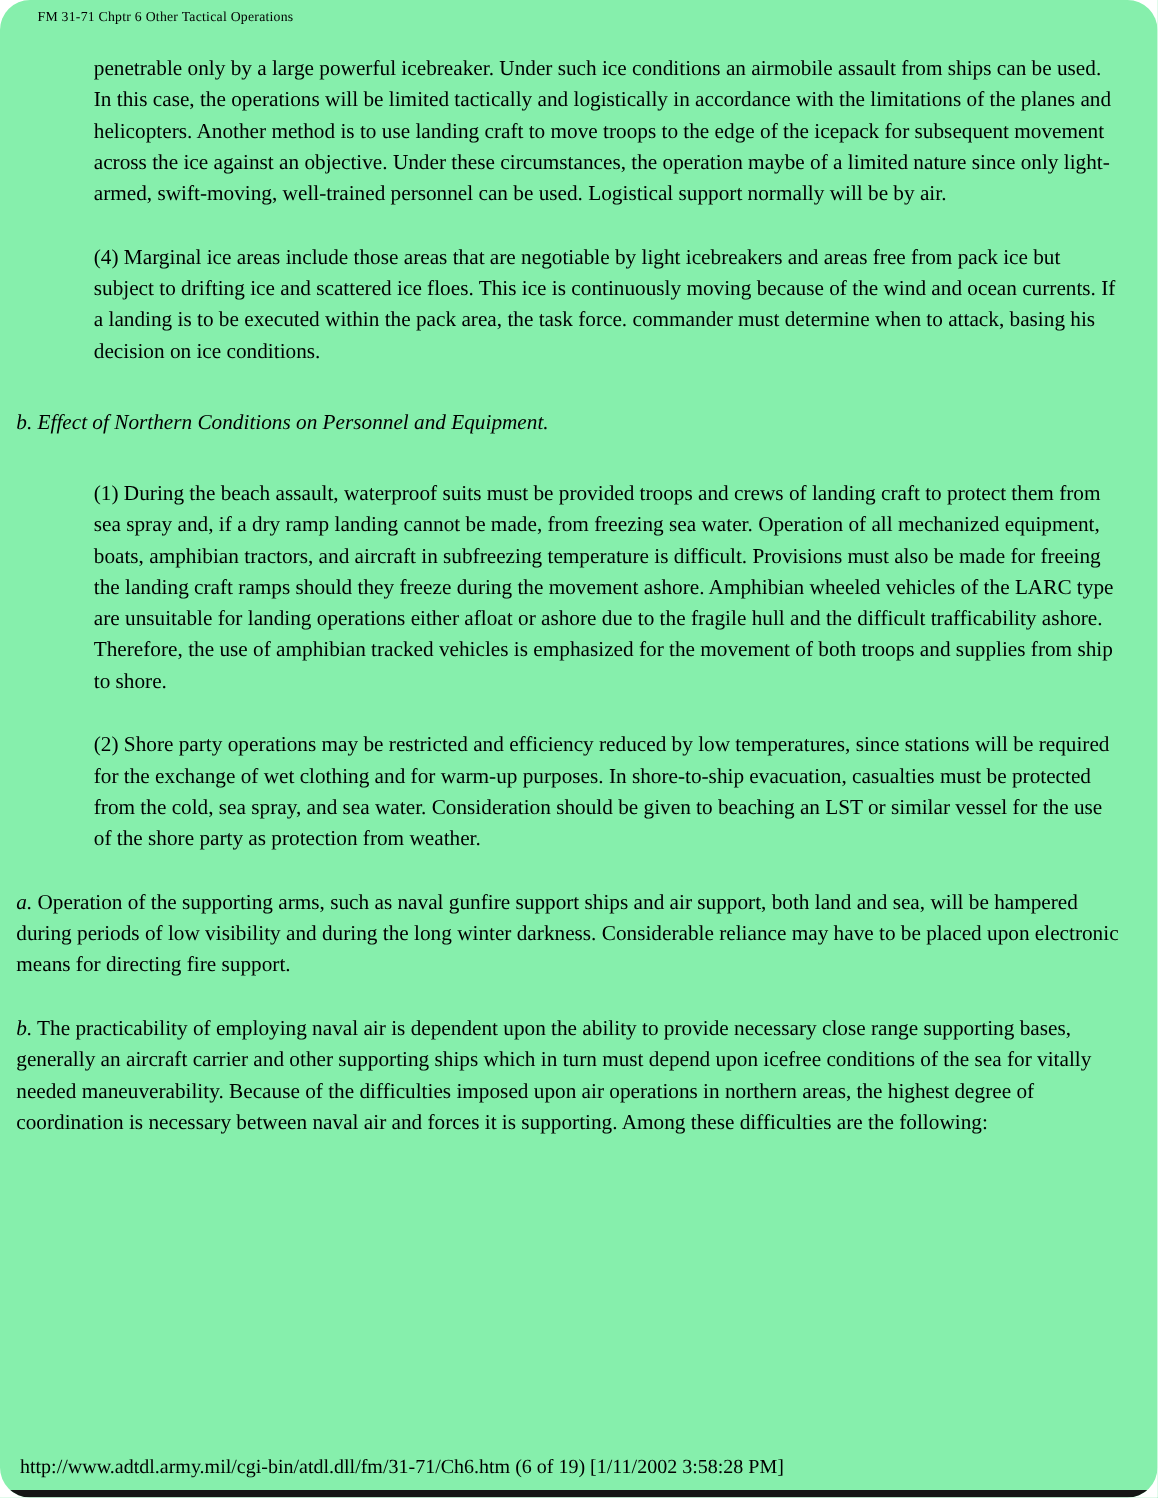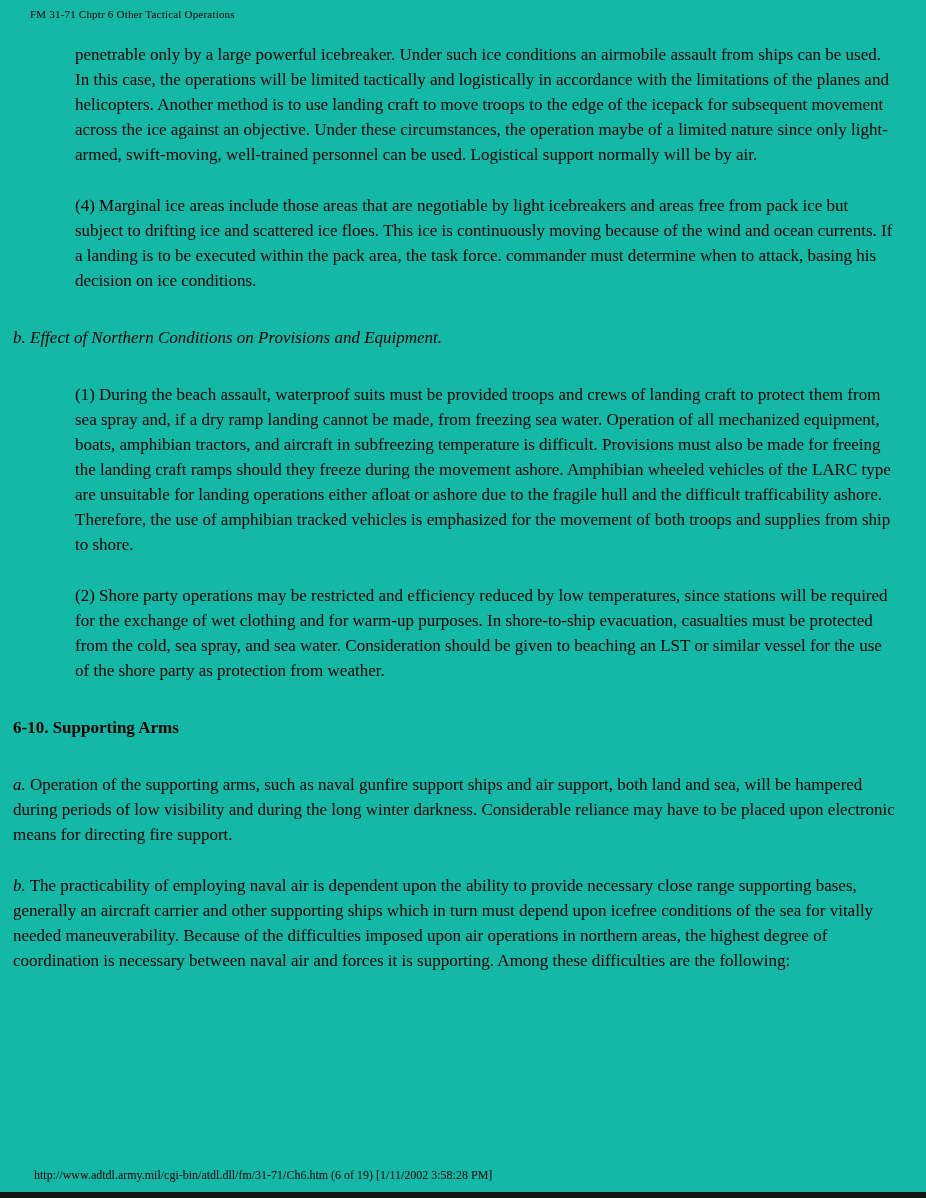--- a/index.html
+++ b/index.html
@@ -2,24 +2,25 @@
 <html><head>
 <meta charset="utf-8">
 <style>
   * { margin: 0; padding: 0; box-sizing: border-box; }
   html, body { background: #ffffff; }
   .page {
     position: relative;
     width: 926px;
     height: 1198px;
     margin: 0 auto;
-    background: #14b8a6;
+    background: #86efac;
     color: #000000;
     font-family: "Liberation Serif", "DejaVu Serif", serif;
     overflow: hidden;
+    border-radius: 24px;
   }
   .print-header {
     position: absolute;
     top: 8px;
     left: 30px;
     font-size: 11px;
     letter-spacing: 0.2px;
   }
   .content {
     position: absolute;
@@ -36,22 +37,22 @@
     margin: 32px 0 !important;
   }
   .heading-bold {
     font-weight: bold;
     margin: 32px 0 !important;
   }
   .lead-italic { font-style: italic; }
   .print-footer {
     position: absolute;
     bottom: 15px;
-    left: 34px;
-    font-size: 12px;
+    left: 16px;
+    font-size: 16px;
   }
   .bottom-bar {
     position: absolute;
     bottom: 0;
     left: 0;
     width: 100%;
     height: 6px;
     background: #161616;
   }
 </style>
@@ -62,28 +63,27 @@
 
   <div class="print-header">FM 31-71 Chptr 6 Other Tactical Operations</div>
 
   <div class="content">
 
     <div class="indent">
       <p>penetrable only by a large powerful icebreaker. Under such ice conditions an airmobile assault from ships can be used. In this case, the operations will be limited tactically and logistically in accordance with the limitations of the planes and helicopters. Another method is to use landing craft to move troops to the edge of the icepack for subsequent movement across the ice against an objective. Under these circumstances, the operation maybe of a limited nature since only light-armed, swift-moving, well-trained personnel can be used. Logistical support normally will be by air.</p>
       <p>(4) Marginal ice areas include those areas that are negotiable by light icebreakers and areas free from pack ice but subject to drifting ice and scattered ice floes. This ice is continuously moving because of the wind and ocean currents. If a landing is to be executed within the pack area, the task force. commander must determine when to attack, basing his decision on ice conditions.</p>
     </div>
 
-    <p class="heading-italic">b. Effect of Northern Conditions on Provisions and Equipment.</p>
+    <p class="heading-italic">b. Effect of Northern Conditions on Personnel and Equipment.</p>
 
     <div class="indent">
       <p>(1) During the beach assault, waterproof suits must be provided troops and crews of landing craft to protect them from sea spray and, if a dry ramp landing cannot be made, from freezing sea water. Operation of all mechanized equipment, boats, amphibian tractors, and aircraft in subfreezing temperature is difficult. Provisions must also be made for freeing the landing craft ramps should they freeze during the movement ashore. Amphibian wheeled vehicles of the LARC type are unsuitable for landing operations either afloat or ashore due to the fragile hull and the difficult trafficability ashore. Therefore, the use of amphibian tracked vehicles is emphasized for the movement of both troops and supplies from ship to shore.</p>
       <p>(2) Shore party operations may be restricted and efficiency reduced by low temperatures, since stations will be required for the exchange of wet clothing and for warm-up purposes. In shore-to-ship evacuation, casualties must be protected from the cold, sea spray, and sea water. Consideration should be given to beaching an LST or similar vessel for the use of the shore party as protection from weather.</p>
     </div>
 
-    <p class="heading-bold">6-10. Supporting Arms</p>
 
     <p><span class="lead-italic">a.</span><span> Operation of the supporting arms, such as naval gunfire support ships and air support, both land and sea, will be hampered during periods of low visibility and during the long winter darkness. Considerable reliance may have to be placed upon electronic means for directing fire support.</span></p>
 
     <p><span class="lead-italic">b.</span><span> The practicability of employing naval air is dependent upon the ability to provide necessary close range supporting bases, generally an aircraft carrier and other supporting ships which in turn must depend upon icefree conditions of the sea for vitally needed maneuverability. Because of the difficulties imposed upon air operations in northern areas, the highest degree of coordination is necessary between naval air and forces it is supporting. Among these difficulties are the following:</span></p>
 
   </div>
 
   <div class="print-footer">http://www.adtdl.army.mil/cgi-bin/atdl.dll/fm/31-71/Ch6.htm (6 of 19) [1/11/2002 3:58:28 PM]</div>
 
   <div class="bottom-bar"></div>

